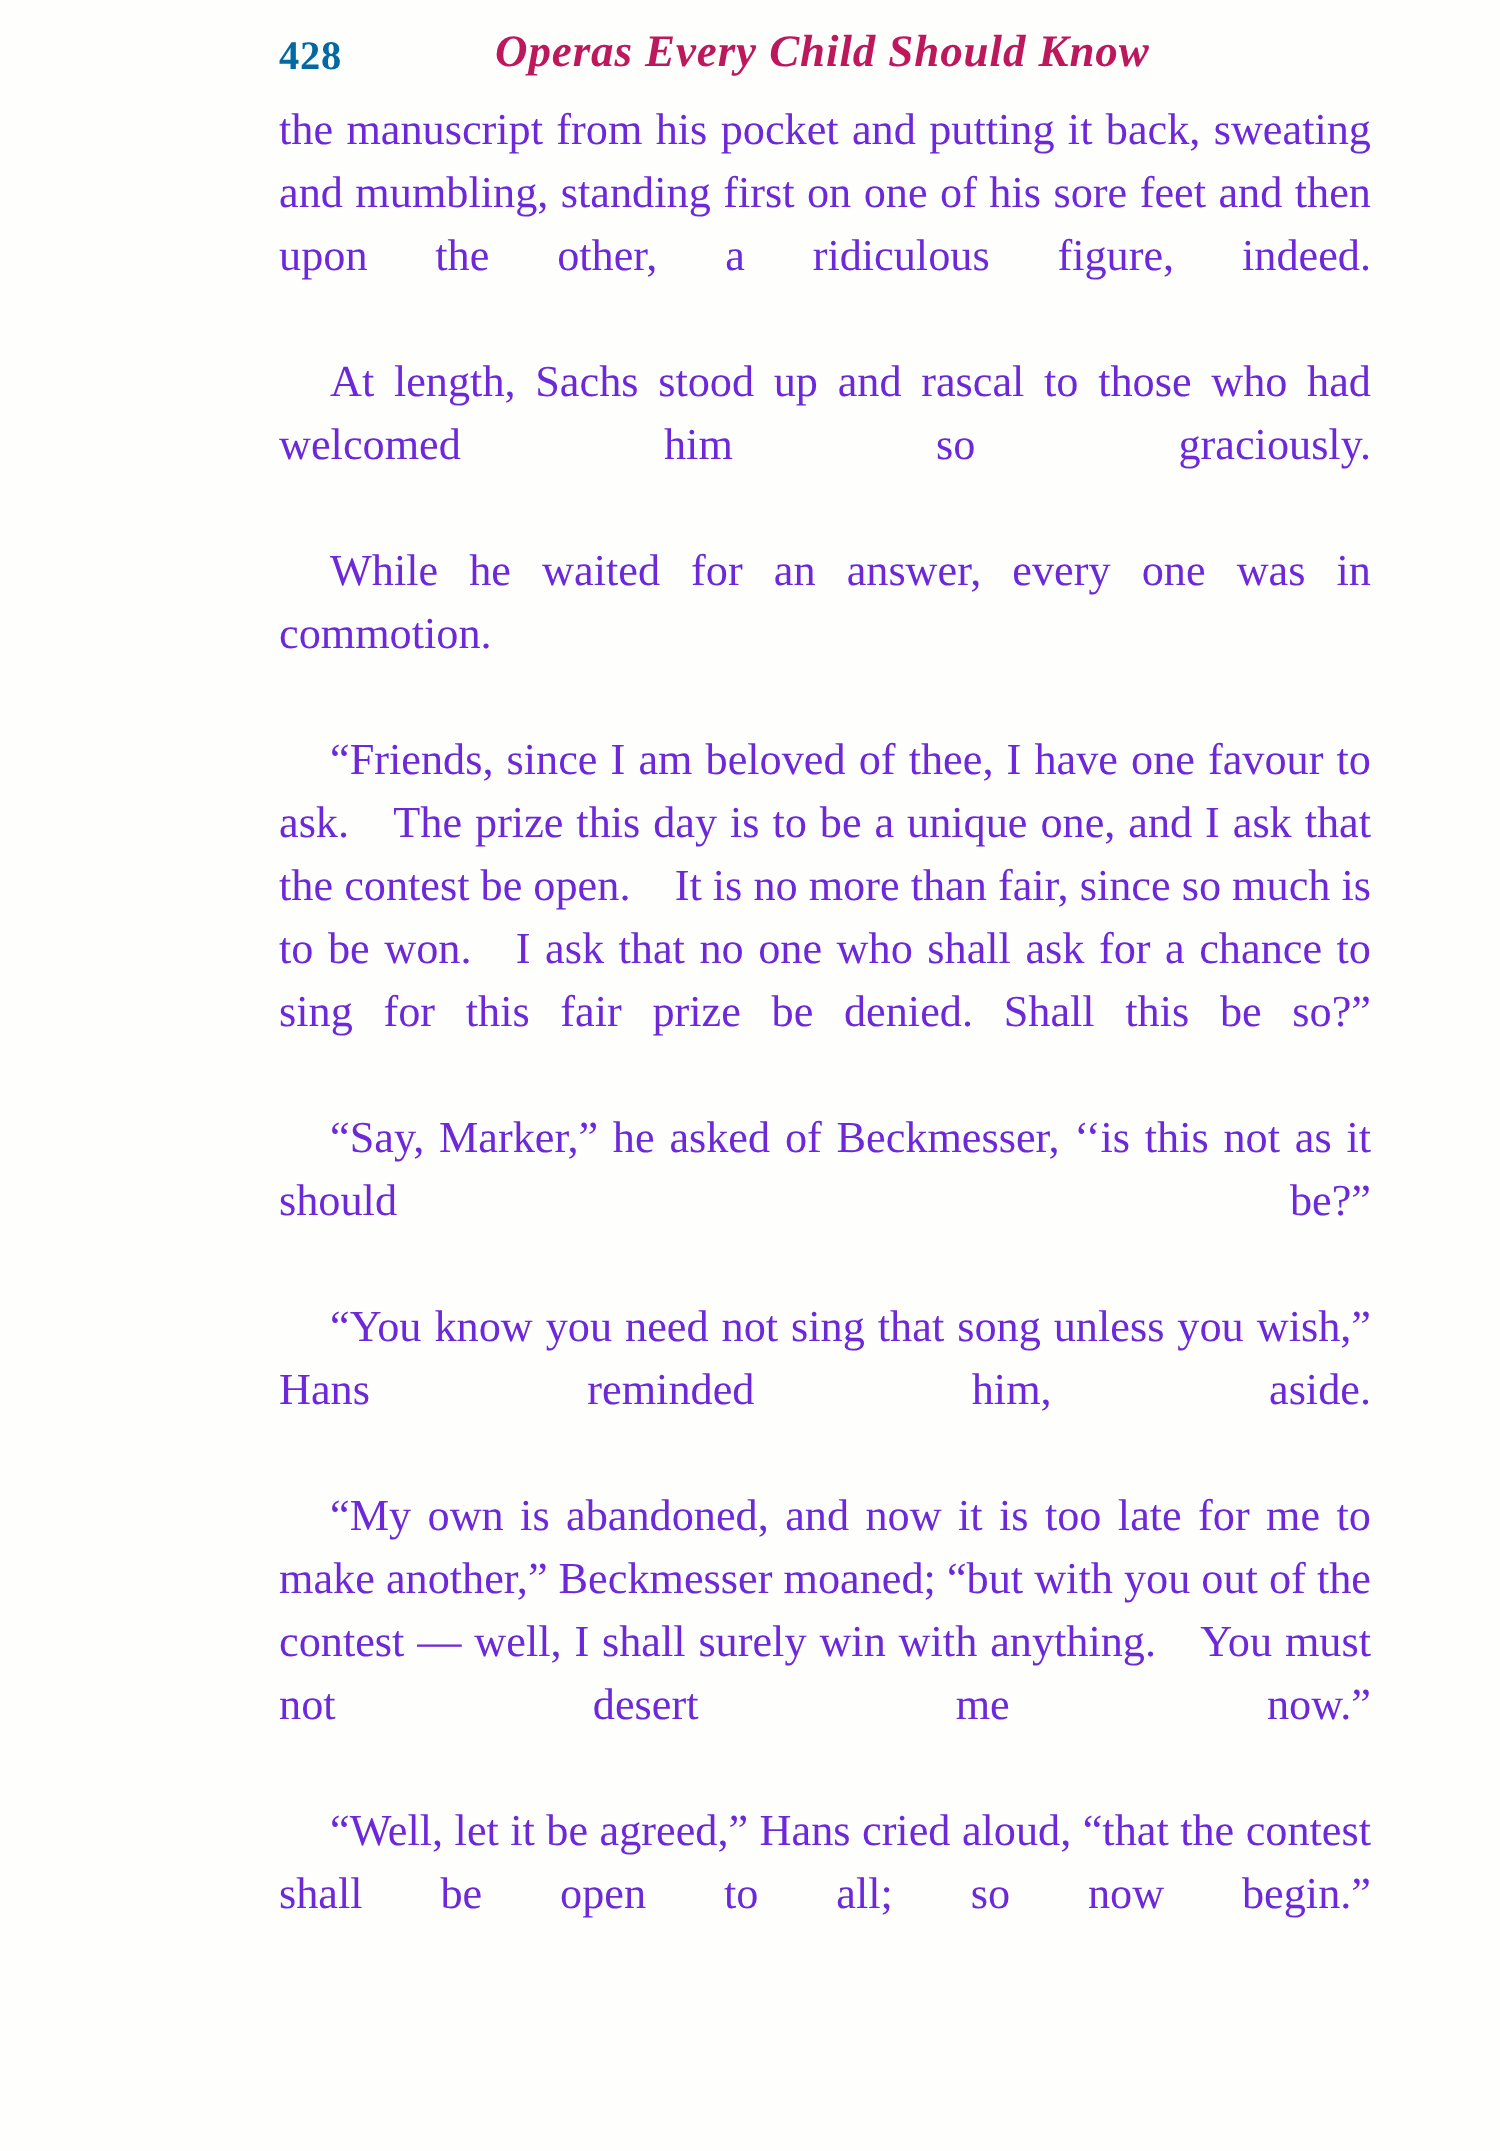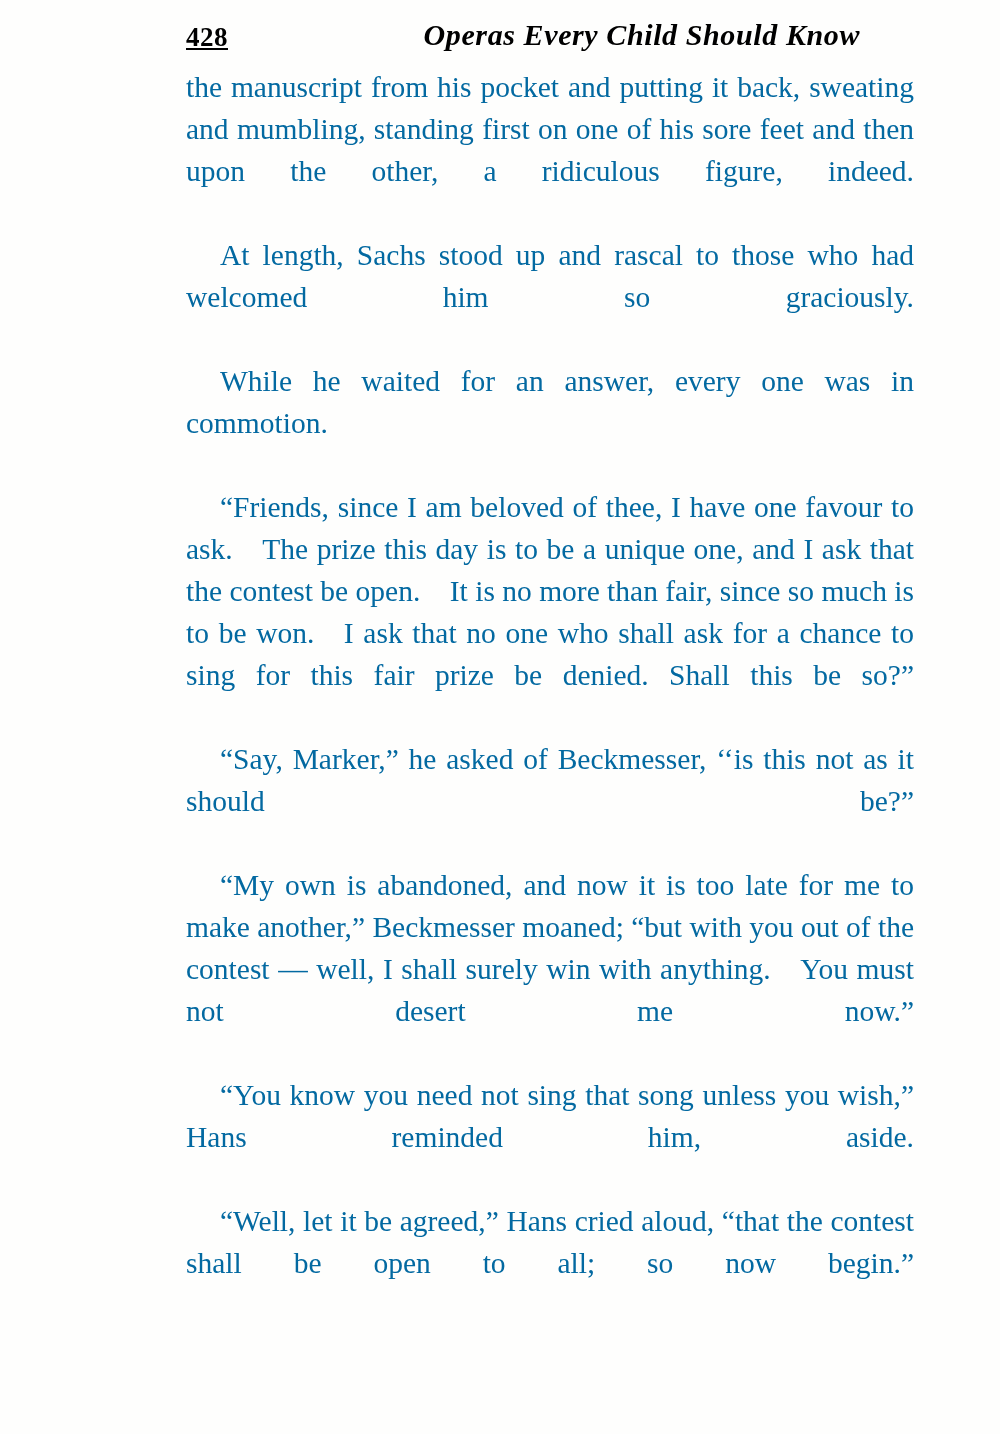--- a/index.html
+++ b/index.html
@@ -31,50 +31,49 @@
     height: 52px;
   }
   .folio {
     position: absolute;
     left: 186px;
     top: 12px;
     font-family: "Liberation Serif", "DejaVu Serif", serif;
     font-weight: bold;
     font-size: 27px;
     letter-spacing: 0.5px;
-    color: #000000;
-    text-decoration: underline;
+    color: #0369a1;
   }
   .running-title {
     position: absolute;
     left: 330px;
     top: 8px;
     width: 530px;
-    text-align: right;
+    text-align: left;
     font-family: "Liberation Serif", "DejaVu Serif", serif;
     font-style: italic;
     font-weight: bold;
     font-size: 30px;
     letter-spacing: 0.6px;
-    color: #000000;
+    color: #be185d;
   }
   .body-text {
     position: absolute;
     left: 186px;
     top: 66px;
     width: 728px;
   }
   p.para {
     margin: 0;
     font-size: 29.5px;
     line-height: 42px;
     text-align: justify;
     text-indent: 34px;
     text-justify: inter-word;
-    color: #0369a1;
+    color: #6d28d9;
     -webkit-hyphens: none;
     hyphens: none;
   }
   p.para.first {
     text-indent: 0;
   }
   p.para + p.para {
     margin-top: 0px;
   }
   
@@ -93,19 +92,19 @@
     <div class="folio">428</div>
     <div class="running-title">Operas Every Child Should Know</div>
   </div>
 
   <div class="body-text">
     <p class="para first">the manuscript from his pocket and putting it back, sweating and mumbling, standing first on one of his sore feet and then upon the other, a ridiculous figure, indeed.</p>
     <p class="para">At length, Sachs stood up and rascal to those who had welcomed him so graciously.</p>
     <p class="para">While he waited for an answer, every one was in commotion.</p>
     <p class="para">“Friends, since I am beloved of thee, I have one favour to ask. The prize this day is to be a unique one, and I ask that the contest be open. It is no more than fair, since so much is to be won. I ask that no one who shall ask for a chance to sing for this fair prize be denied. Shall this be so?”</p>
     <p class="para">“Say, Marker,” he asked of Beckmesser, ‘‘is this not as it should be?”</p>
+    <p class="para">“You know you need not sing that song unless you wish,” Hans reminded him, aside.</p>
     <p class="para">“My own is abandoned, and now it is too late for me to make another,” Beckmesser moaned; “but with you out of the contest — well, I shall surely win with anything. You must not desert me now.”</p>
-    <p class="para">“You know you need not sing that song unless you wish,” Hans reminded him, aside.</p>
     <p class="para">“Well, let it be agreed,” Hans cried aloud, “that the contest shall be open to all; so now begin.”</p>
 
   </div>
 
 </div>
 
 </body></html>

